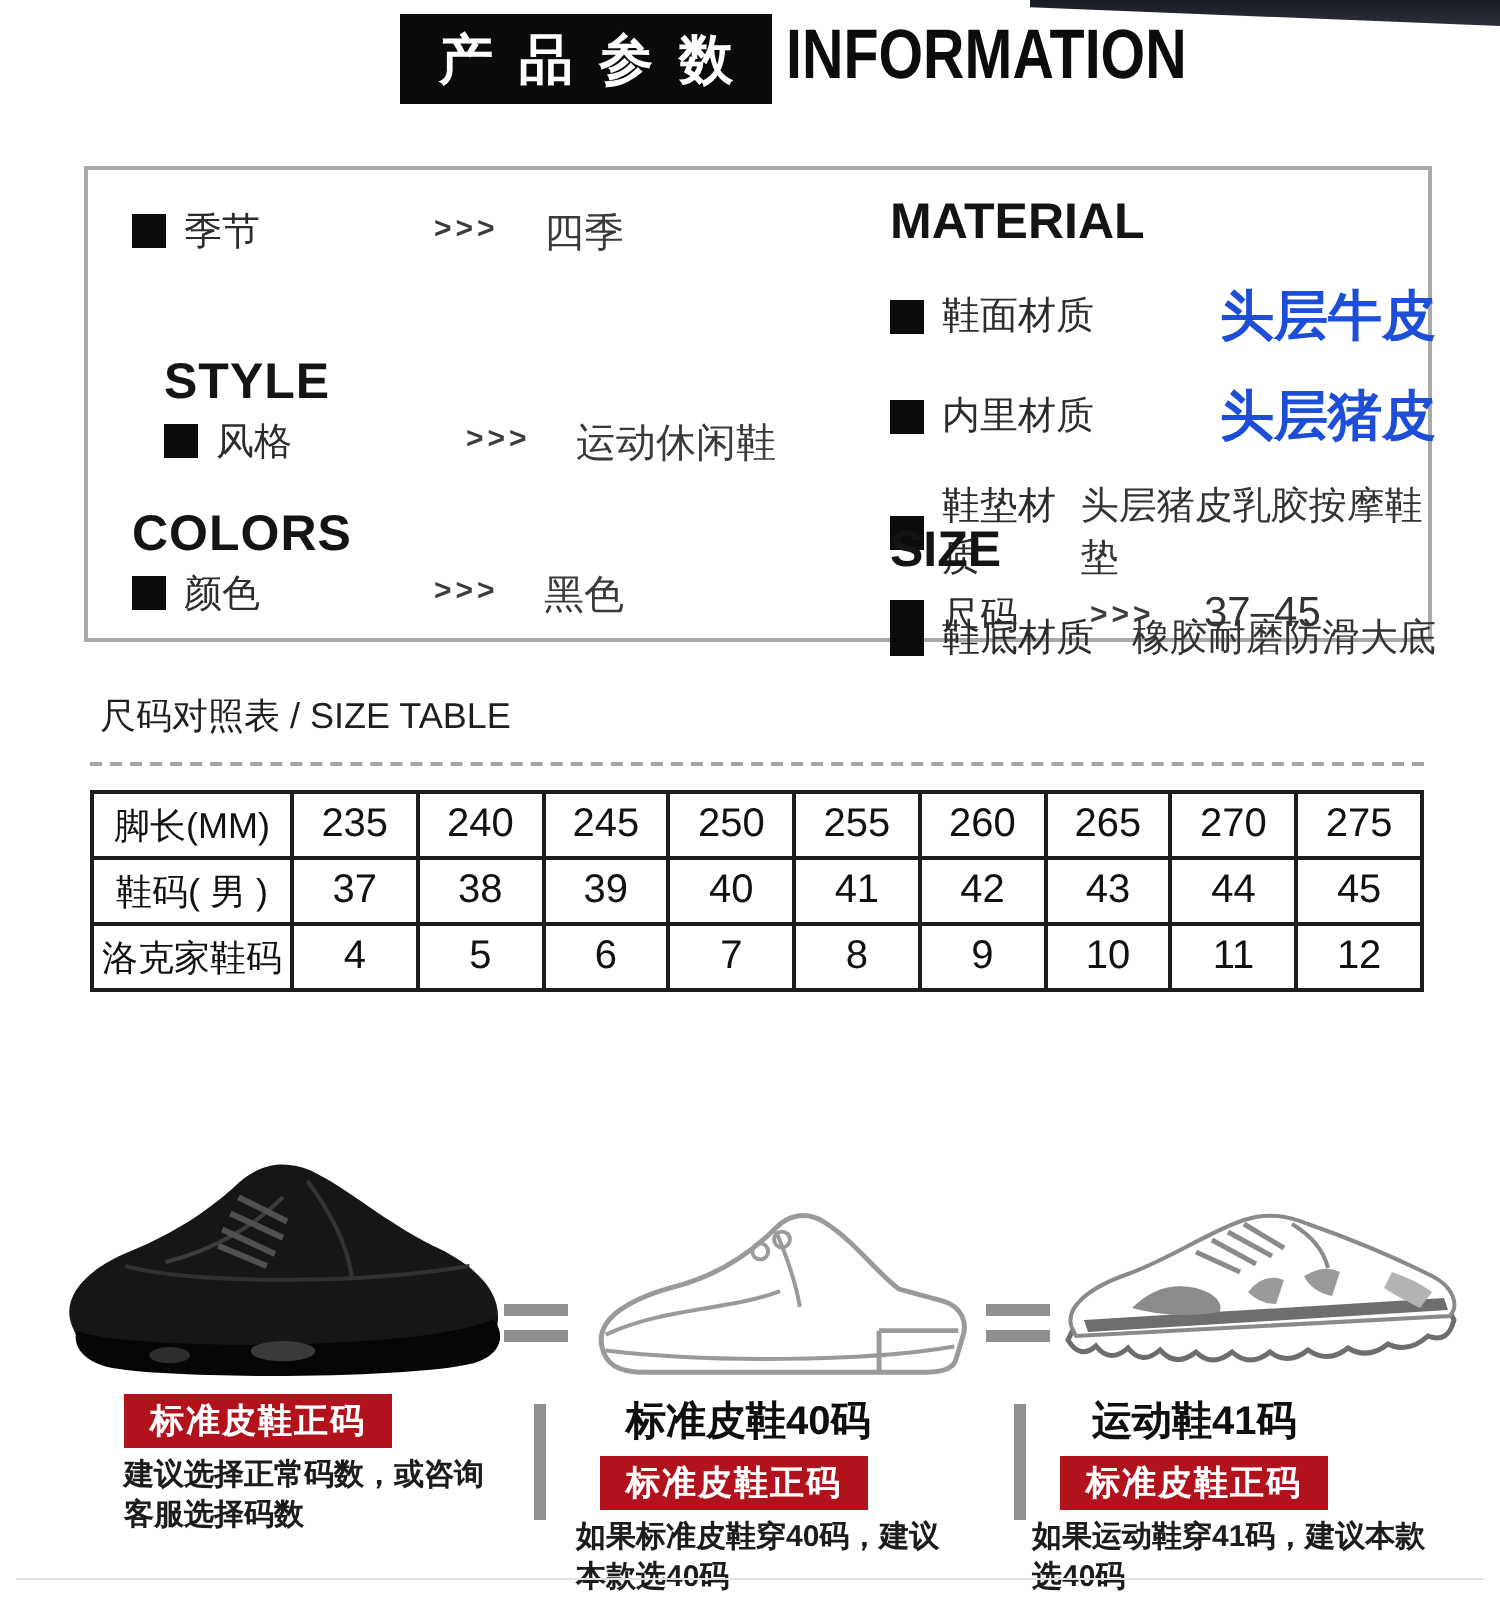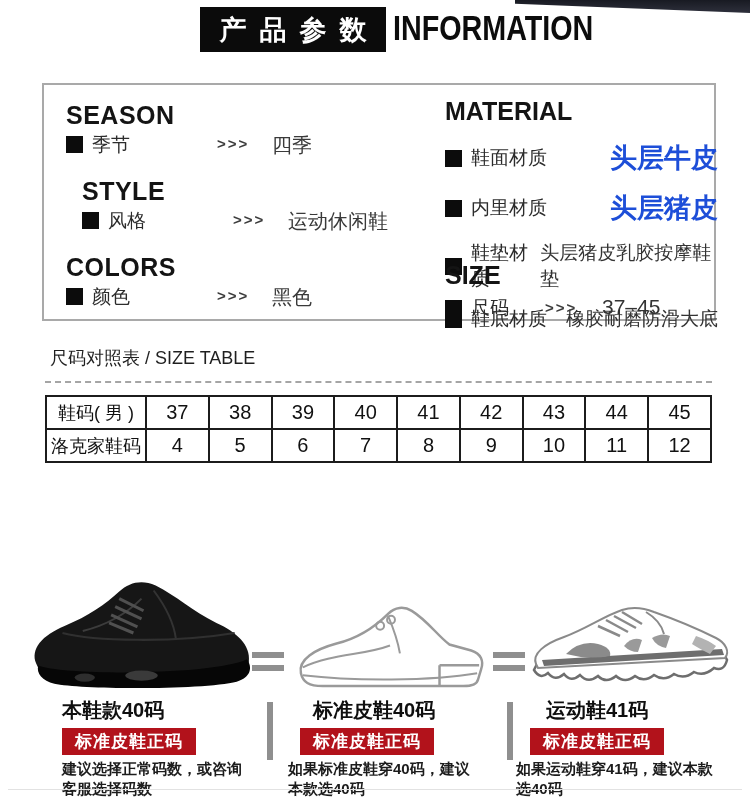--- a/index.html
+++ b/index.html
@@ -70,21 +70,20 @@
 <div class="canvas">
 
   <div class="top-strip"></div>
 
   <div class="header-cn">产品参数</div>
   <div class="header-en">INFORMATION</div>
 
   <div class="param-box">
 
     <div class="p-row r1">
-      <div class="p-en">SEASON</div>
       <div class="p-line">
         <span class="sq"></span>
         <span class="p-label">季节</span>
         <span class="arrow">&gt;&gt;&gt;</span>
         <span class="p-value">四季</span>
       </div>
     </div>
 
     <div class="p-row r2">
       <div class="p-en">STYLE</div>
@@ -159,20 +158,32 @@
         <col>
         <col>
         <col>
         <col>
         <col>
         <col>
         <col>
         <col>
       </colgroup>
     <tbody>
+        <tr>
+      <td class="th">脚长(MM)</td>
+      <td>235</td>
+      <td>240</td>
+      <td>245</td>
+      <td>250</td>
+      <td>255</td>
+      <td>260</td>
+      <td>265</td>
+      <td>270</td>
+      <td>275</td>
+    </tr>
     <tr>
       <td class="th">鞋码( 男 )</td>
       <td>37</td>
       <td>38</td>
       <td>39</td>
       <td>40</td>
       <td>41</td>
       <td>42</td>
       <td>43</td>
       <td>44</td>
@@ -231,21 +242,20 @@
       <span class="bar"></span>
     </div>
   <div class="equals eq2">
       <span class="bar"></span>
       <span class="bar"></span>
     </div>
   <div class="vbar vb1"></div>
   <div class="vbar vb2"></div>
 
   <div class="cmp-col col1">
-    <div class="cmp-title">本鞋款40码</div>
     <div class="cmp-badge">标准皮鞋正码</div>
     <div class="cmp-desc">建议选择正常码数，或咨询客服选择码数</div>
   </div>
 
   <div class="cmp-col col2">
     <div class="cmp-title">标准皮鞋40码</div>
     <div class="cmp-badge">标准皮鞋正码</div>
     <div class="cmp-desc">如果标准皮鞋穿40码，建议本款选40码</div>
   </div>
 

